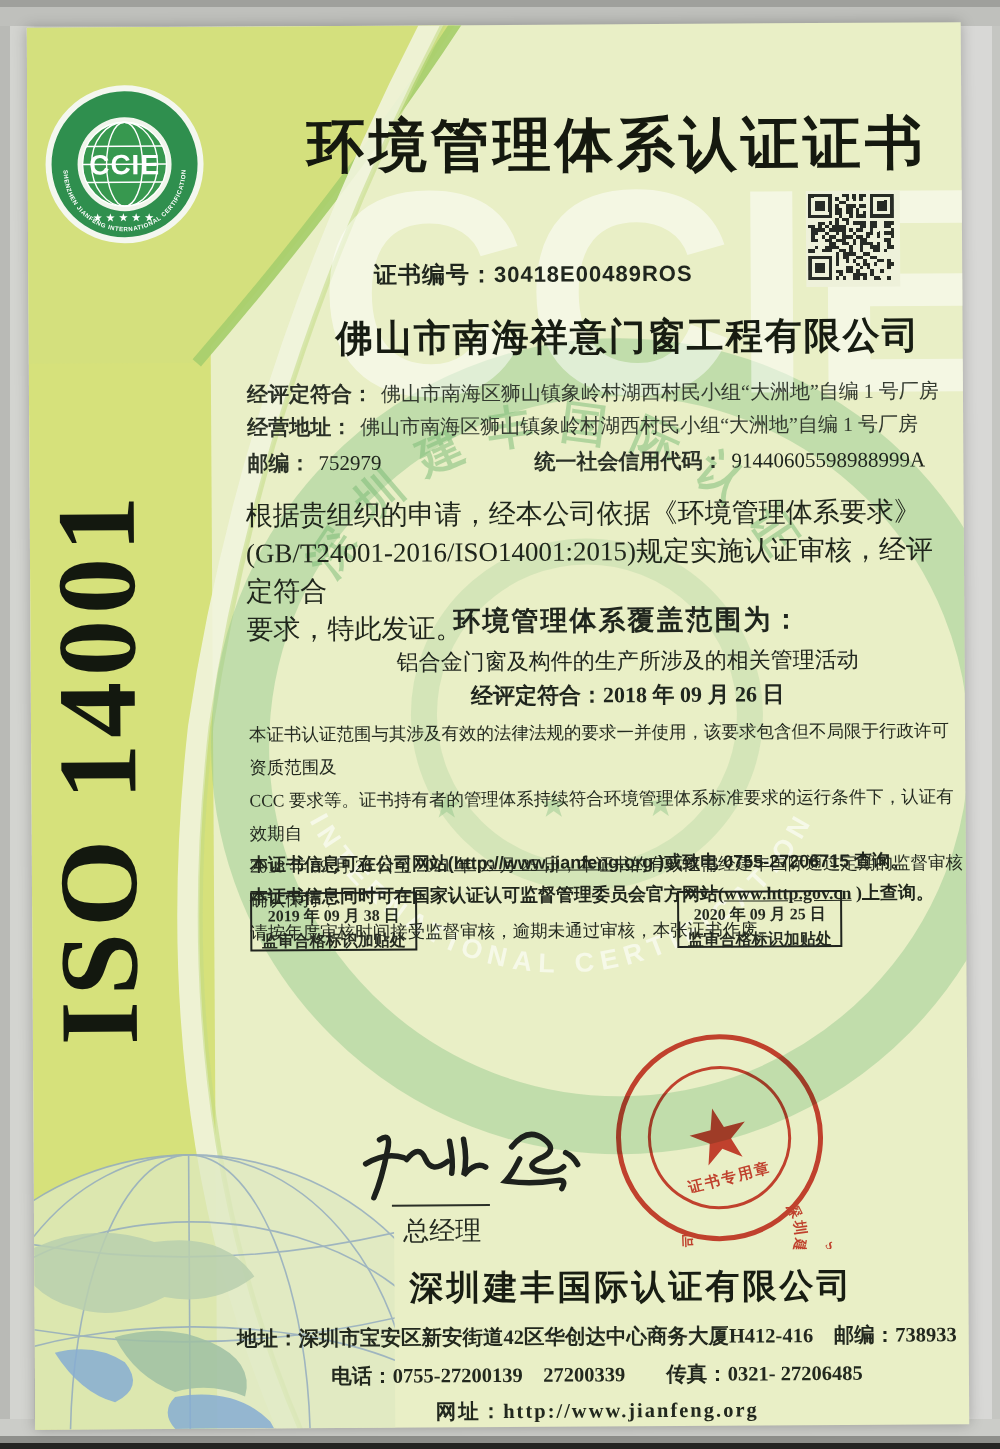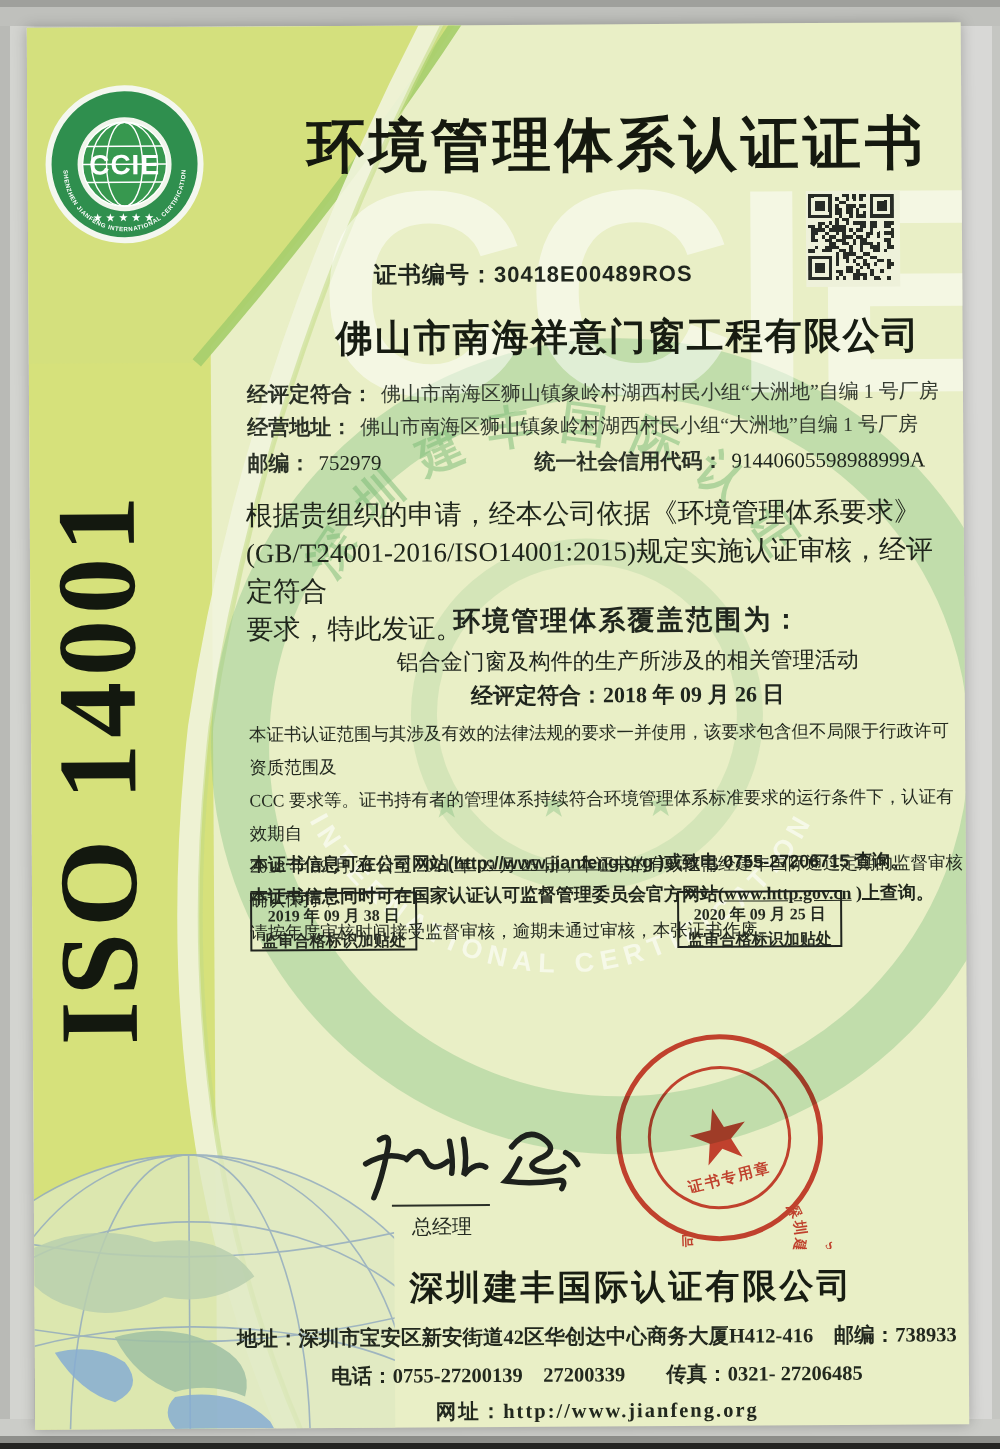--- a/index.html
+++ b/index.html
@@ -50,21 +50,21 @@
   .info-line{left:218px;top:0;width:714px;font-size:18px;font-weight:700;
     font-family:"Liberation Sans","DejaVu Sans",sans-serif;color:#20261c;}
   .i1{top:826px;} .i2{top:858px;font-family:"Liberation Serif",serif;}
   .u{text-decoration:underline;}
   .box{position:absolute;border:2px solid #20241e;text-align:center;
     font-size:16px;font-weight:700;color:#252b21;padding-top:9px;line-height:25px;}
   .box1{left:218px;top:866px;width:163px;height:46px;}
   .box2{left:645px;top:867px;width:161px;height:44px;}
   .sig{position:absolute;left:318px;top:1076px;width:300px;height:110px;}
   .sig-line{position:absolute;left:358px;top:1179px;width:98px;border-top:2px solid #2a2f27;}
-  .sig-role{left:368px;top:1188px;width:80px;text-align:center;font-size:20px;color:#242a20;}
+  .sig-role{left:368px;top:1188px;width:80px;text-align:center;font-size:26px;color:#242a20;}
   .stamp{position:absolute;left:574px;top:1002px;width:224px;height:224px;opacity:.93;mix-blend-mode:multiply;}
   .issuer-name{left:265px;right:5px;top:1240px;text-align:center;font-size:34px;font-weight:700;letter-spacing:3px;color:#181d13;}
   .iss-line{left:190px;right:0;text-align:center;font-size:20.5px;font-weight:700;color:#22281e;}
   .l-addr{top:1298px;} .l-tel{top:1336px;} .l-web{top:1372px;letter-spacing:2px;}
   .logo{position:absolute;left:16px;top:56px;width:162px;height:162px;}
   .globe{position:absolute;left:-40px;top:1120px;width:400px;height:282px;}
 </style>
 </head>
 <body>
 

